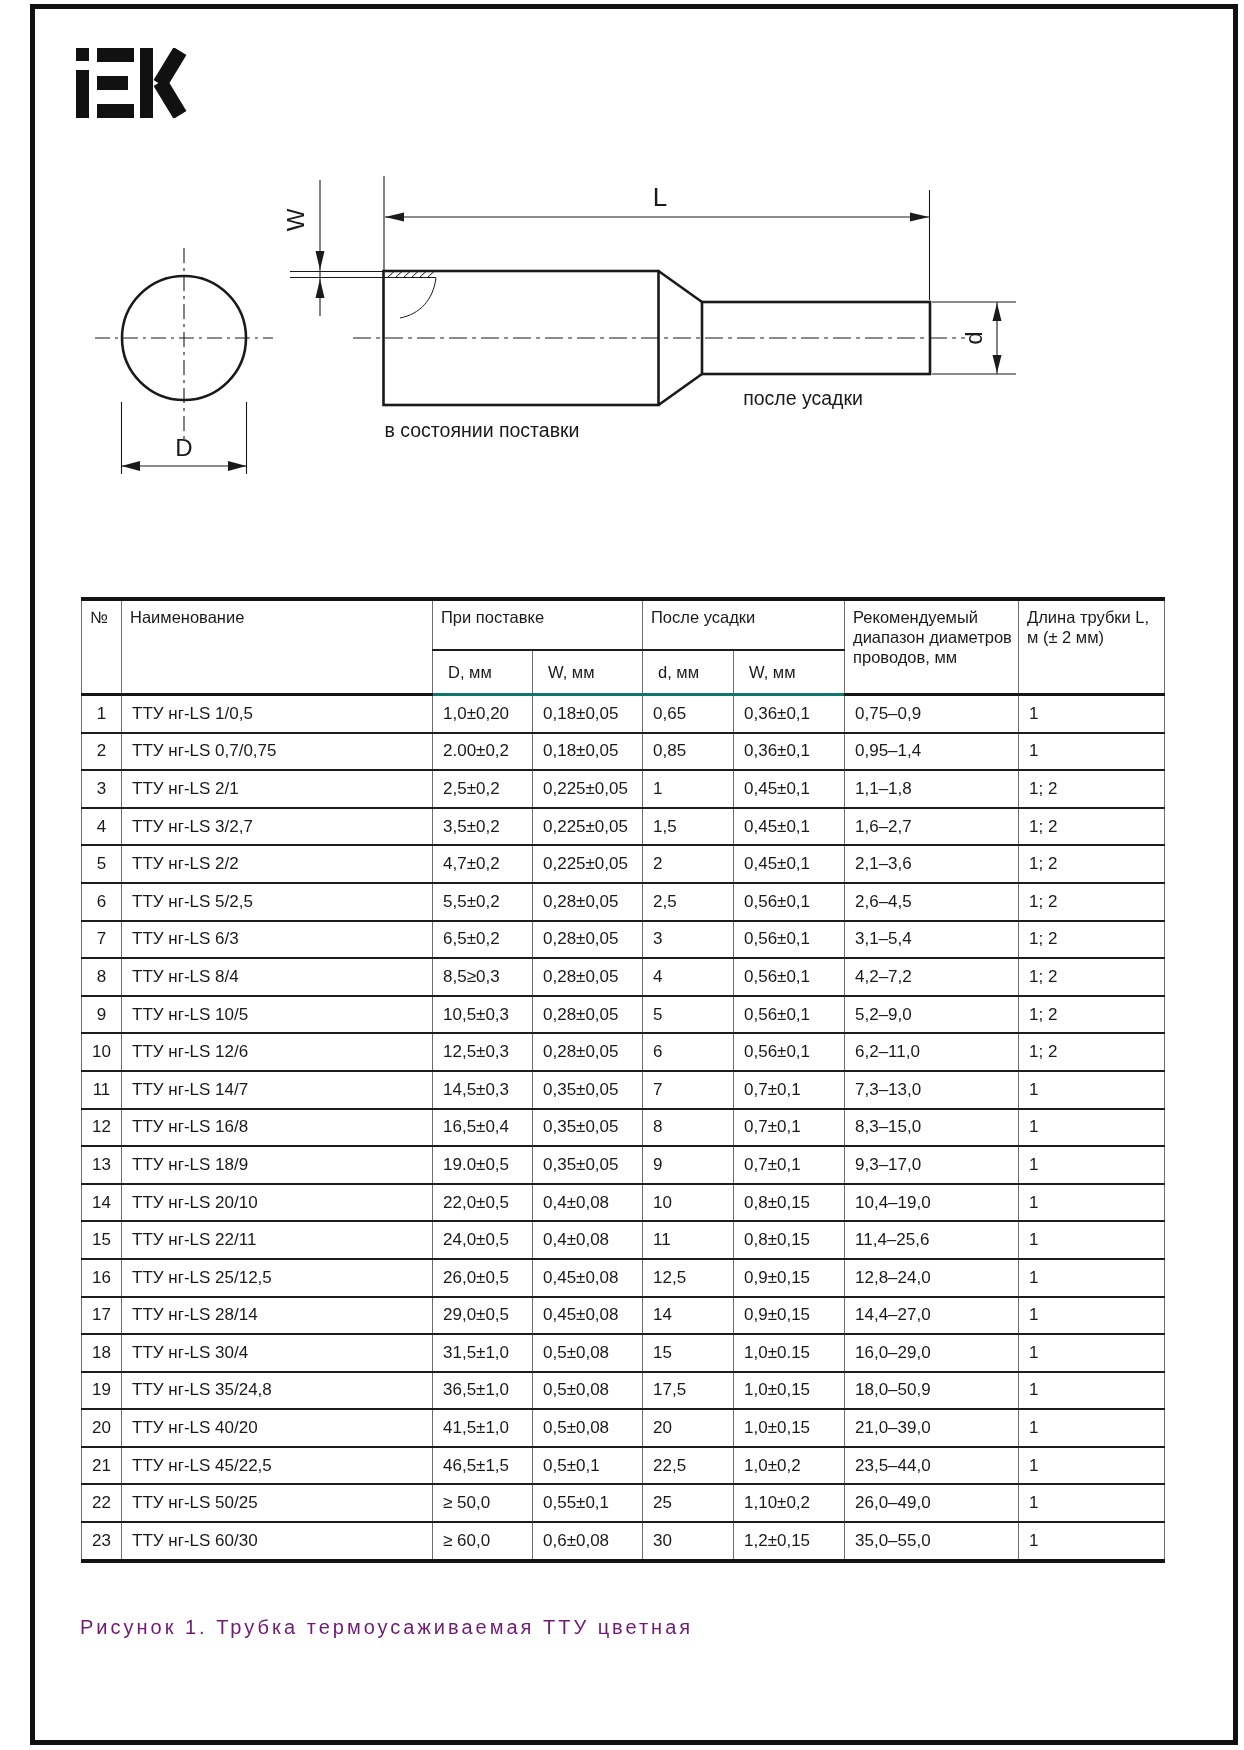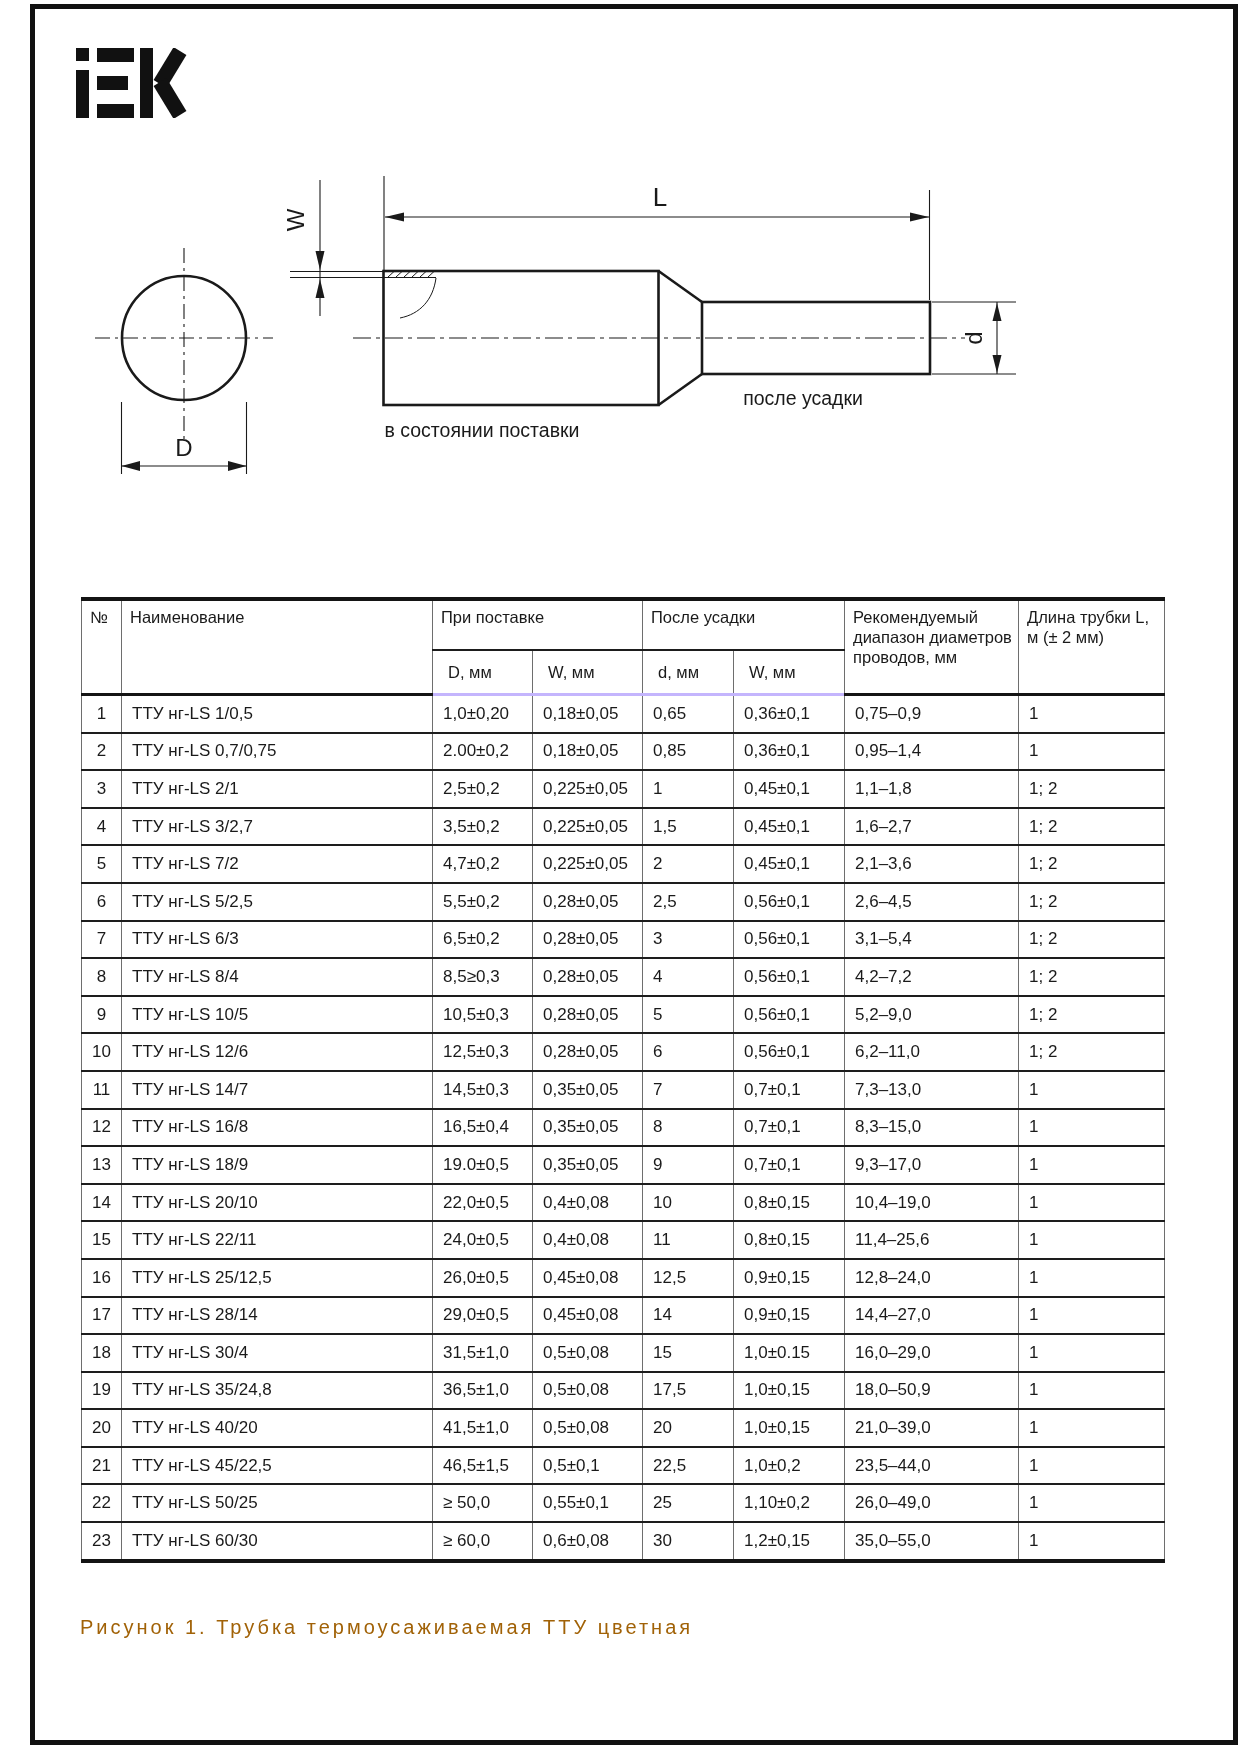--- a/index.html
+++ b/index.html
@@ -50,36 +50,36 @@
     height:42px;
     vertical-align:top;
     padding:6px 4px 0 8px;
     line-height:1.22;
     font-size:16.5px;
   }
   table.spec thead tr.sub th{
     vertical-align:middle;
     padding-top:0;
   }
-  table.spec thead tr.sub th{border-bottom:3px solid #c4b5fd;padding-left:15px;}
+  table.spec thead tr.sub th{border-bottom:3px solid #0f766e;padding-left:15px;}
   table.spec thead th.merged{border-bottom:3px solid #141414;}
   table.spec td{
     height:35.6px;
     vertical-align:middle;
     padding:0 4px 0 10px;
   }
   table.spec td.c-num{
     text-align:center;
     padding:0 2px;
   }
   .caption{
     position:absolute;left:80px;top:1616px;
     font-size:20px;
     letter-spacing:3px;
-    color:#a16207;
+    color:#701a75;
   }
   .dwg-label{font-family:"Liberation Sans",sans-serif;fill:#1a1a1a;}
 </style>
 </head>
 <body>
 
 <div class="page">
   <div class="frame"></div>
 
   <svg class="logo" viewBox="0 0 112 70" role="img" aria-label="IEK">
@@ -219,21 +219,21 @@
             <td>ТТУ нг-LS 3/2,7</td>
             <td>3,5±0,2</td>
             <td>0,225±0,05</td>
             <td>1,5</td>
             <td>0,45±0,1</td>
             <td>1,6–2,7</td>
             <td>1; 2</td>
           </tr>
           <tr>
             <td class="c-num">5</td>
-            <td>ТТУ нг-LS 7/2</td>
+            <td>ТТУ нг-LS 2/2</td>
             <td>4,7±0,2</td>
             <td>0,225±0,05</td>
             <td>2</td>
             <td>0,45±0,1</td>
             <td>2,1–3,6</td>
             <td>1; 2</td>
           </tr>
           <tr>
             <td class="c-num">6</td>
             <td>ТТУ нг-LS 5/2,5</td>

